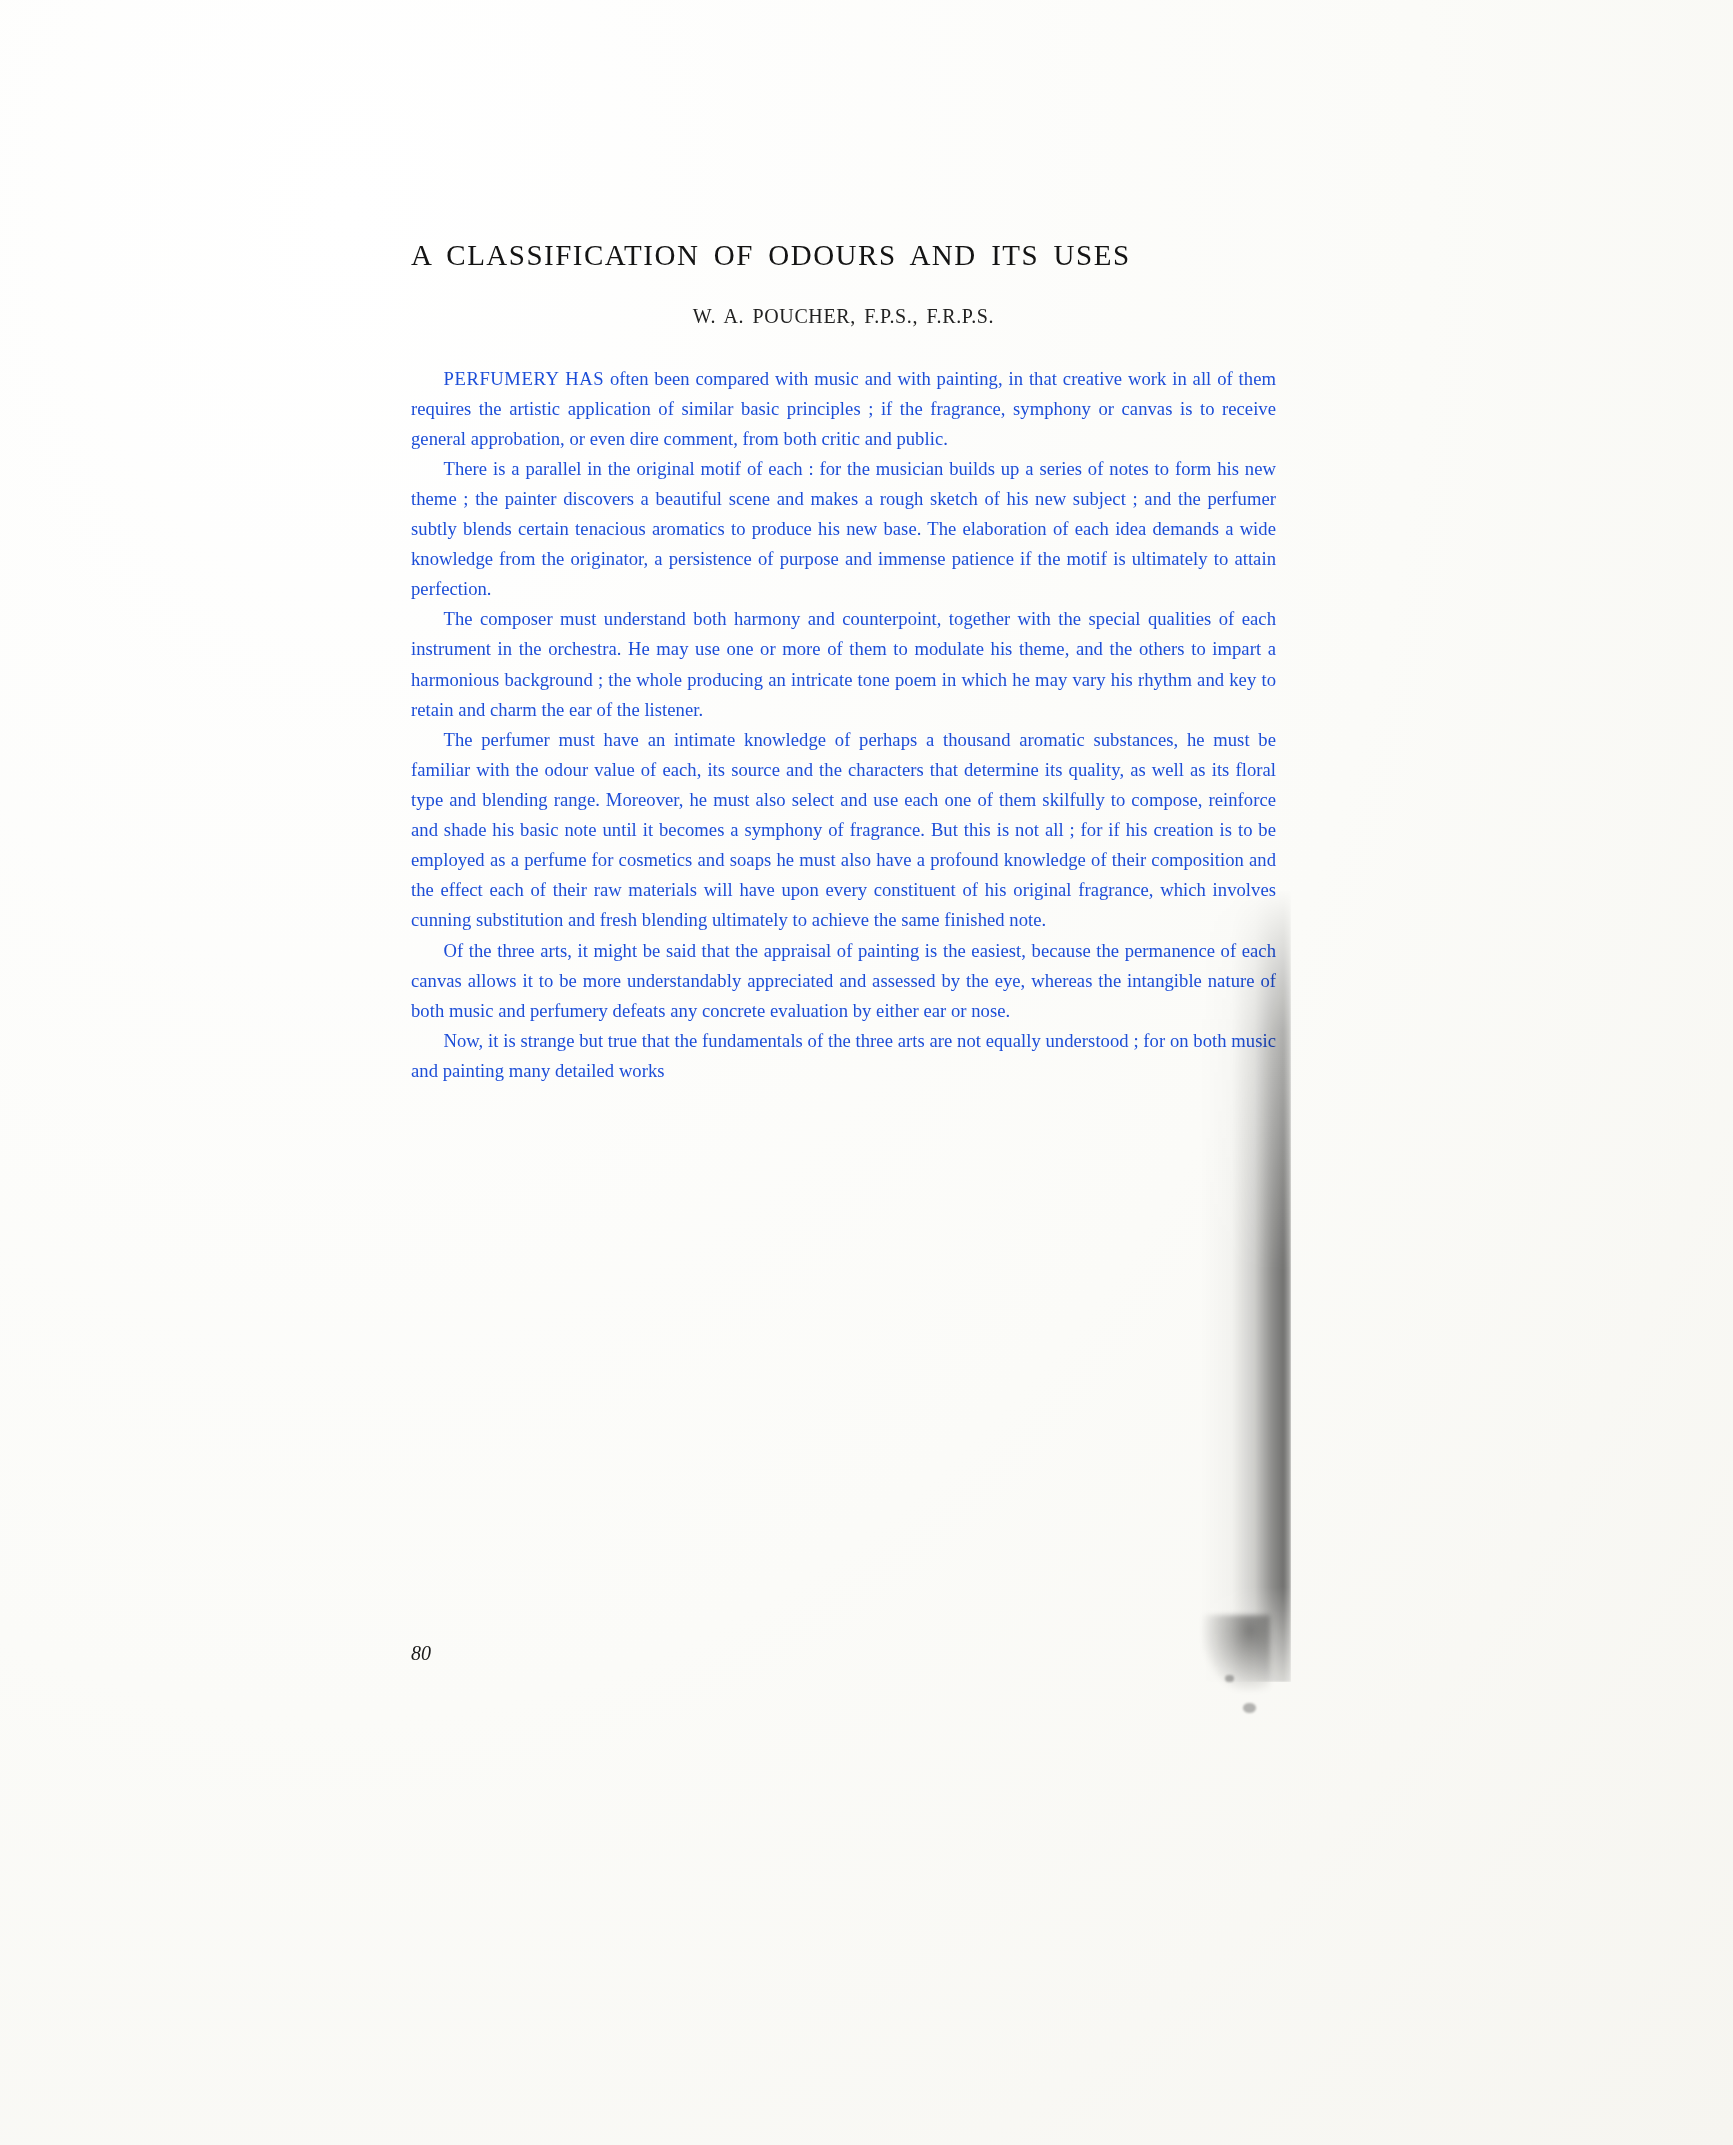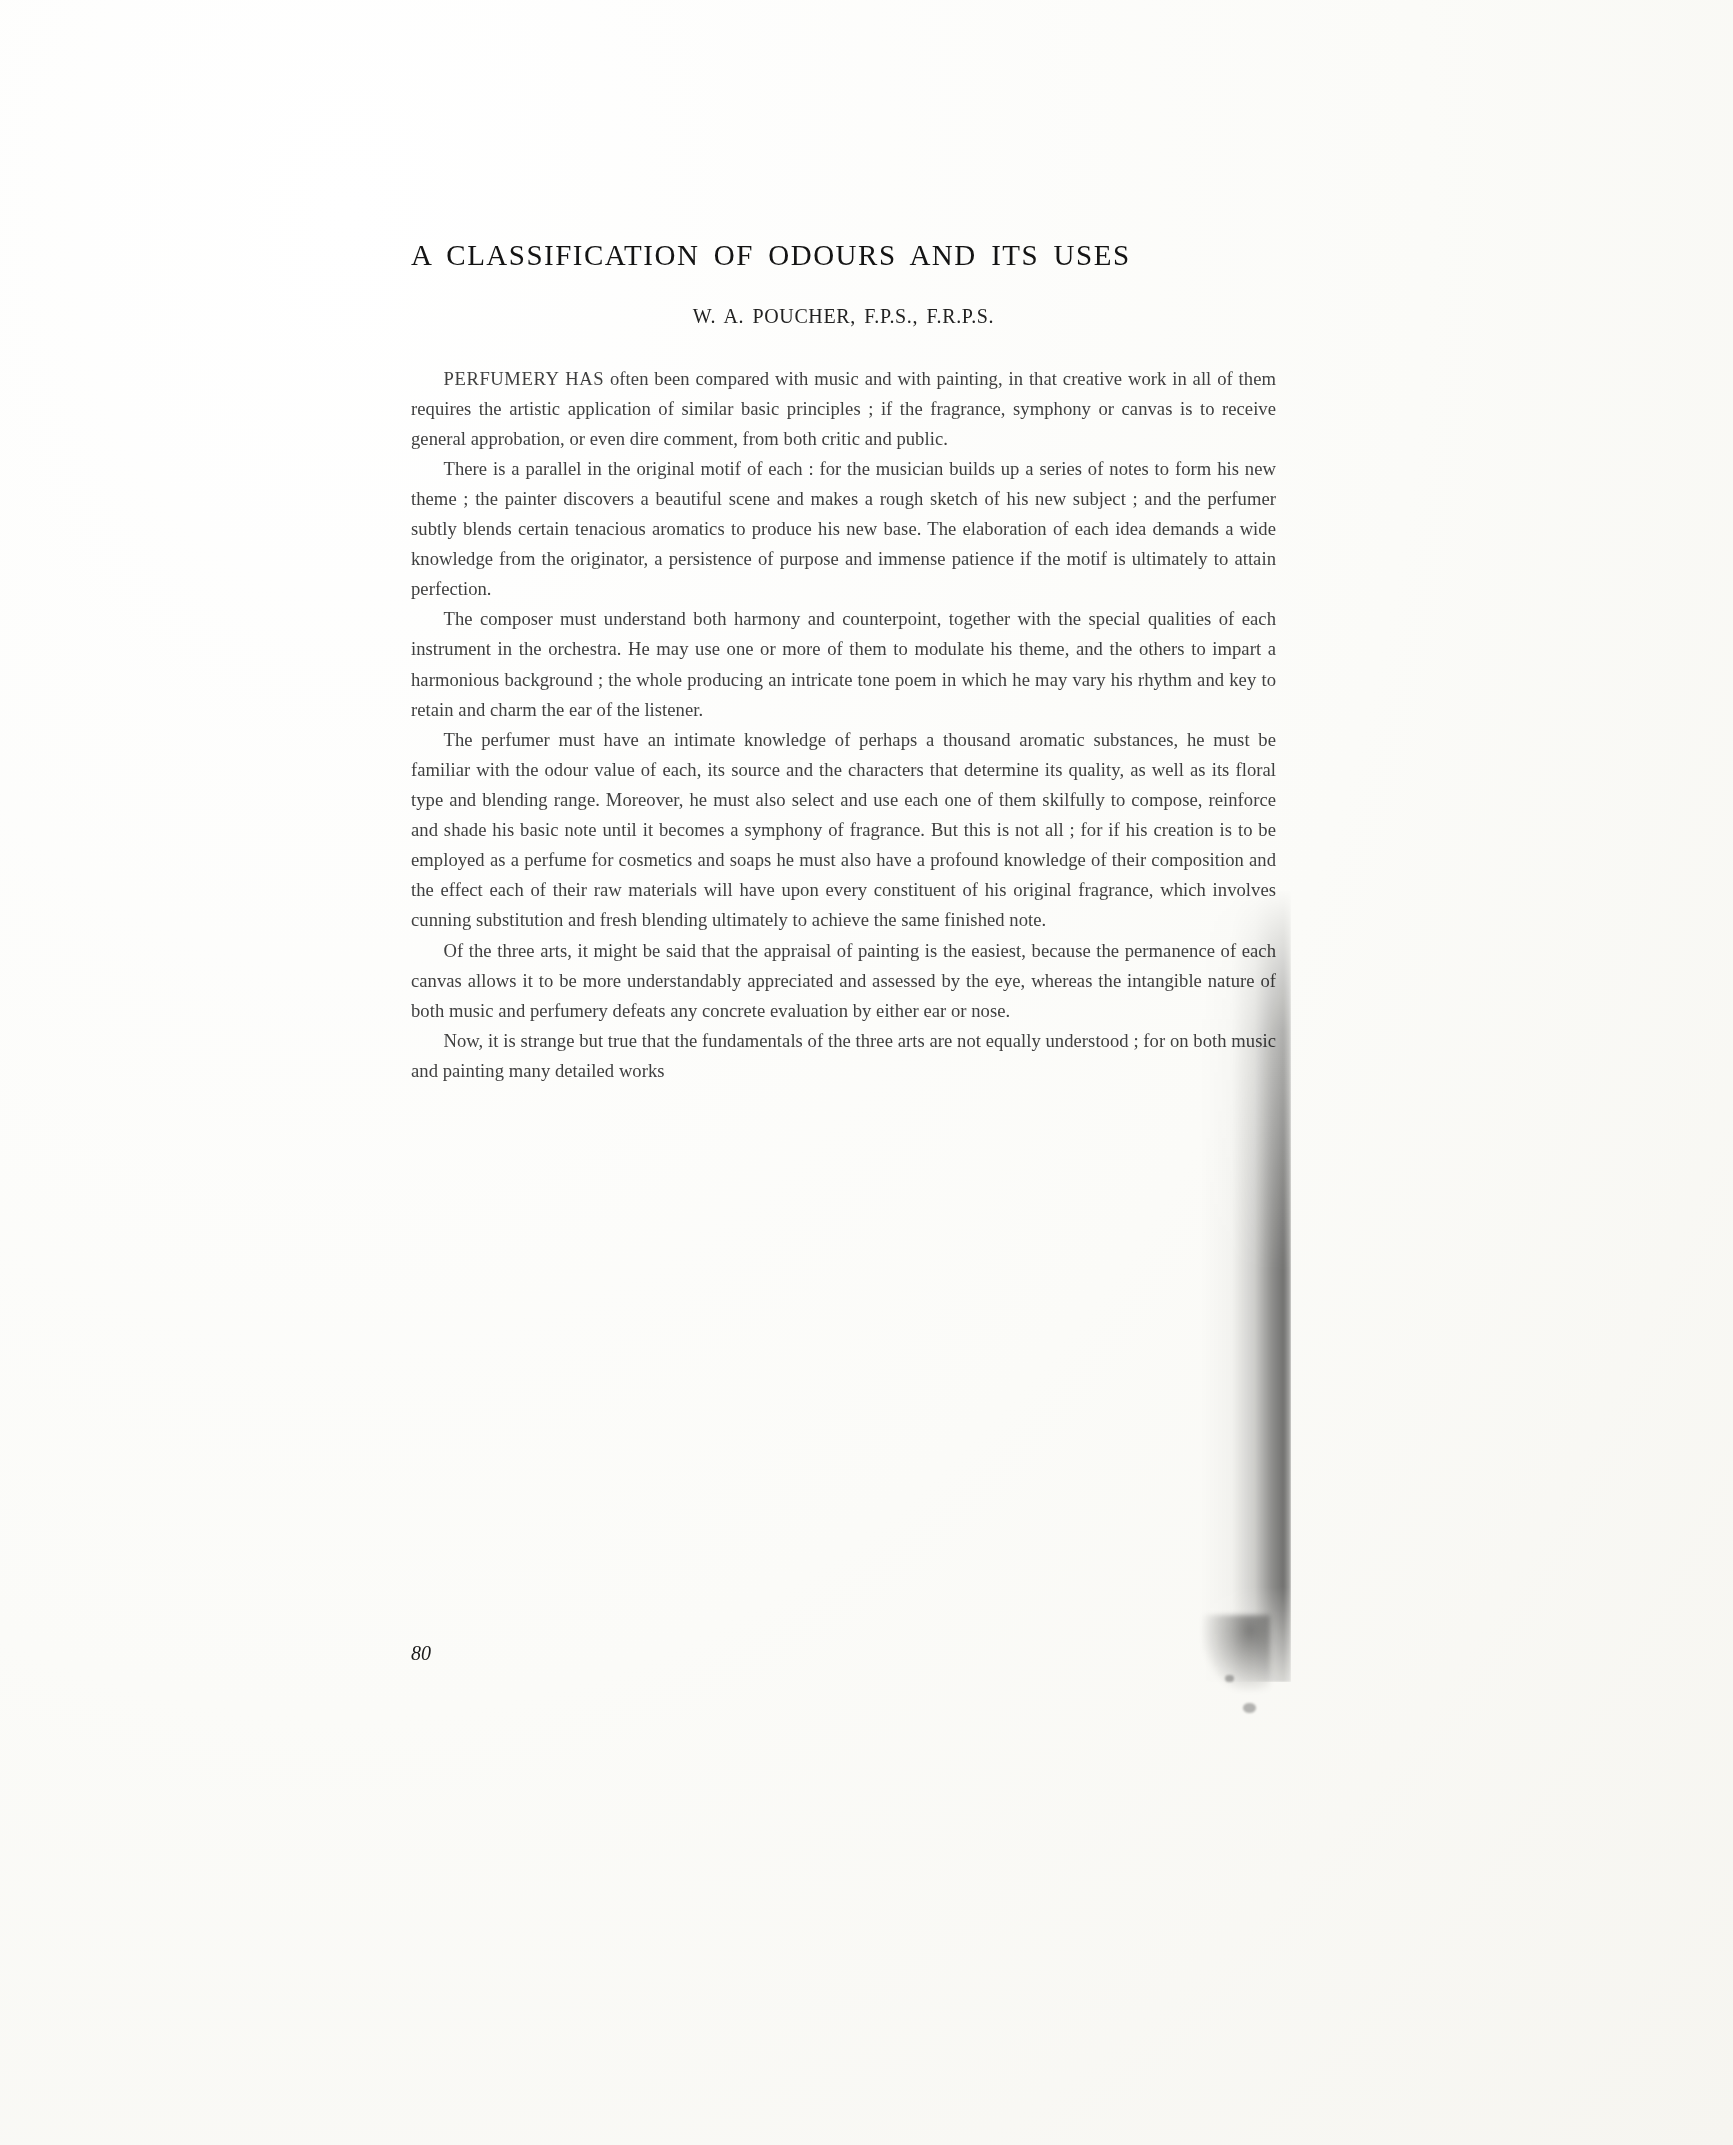--- a/index.html
+++ b/index.html
@@ -60,21 +60,21 @@
     color: #171717;
     letter-spacing: 0.1px;
   }
   .abstract .indent { display: inline-block; width: 31px; }
   p.body-par {
     font-size: 18.6px;
     line-height: 1.62;
     margin: 0;
     text-align: justify;
     text-indent: 32.5px;
-    color: #404040;
+    color: #1d4ed8;
     letter-spacing: 0.05px;
   }
   p.body-par.first { text-indent: 32.5px; }
   .smallcaps {
     font-variant: small-caps;
     letter-spacing: 0.6px;
   }
   .page-number {
     position: absolute;
     left: 411px;

